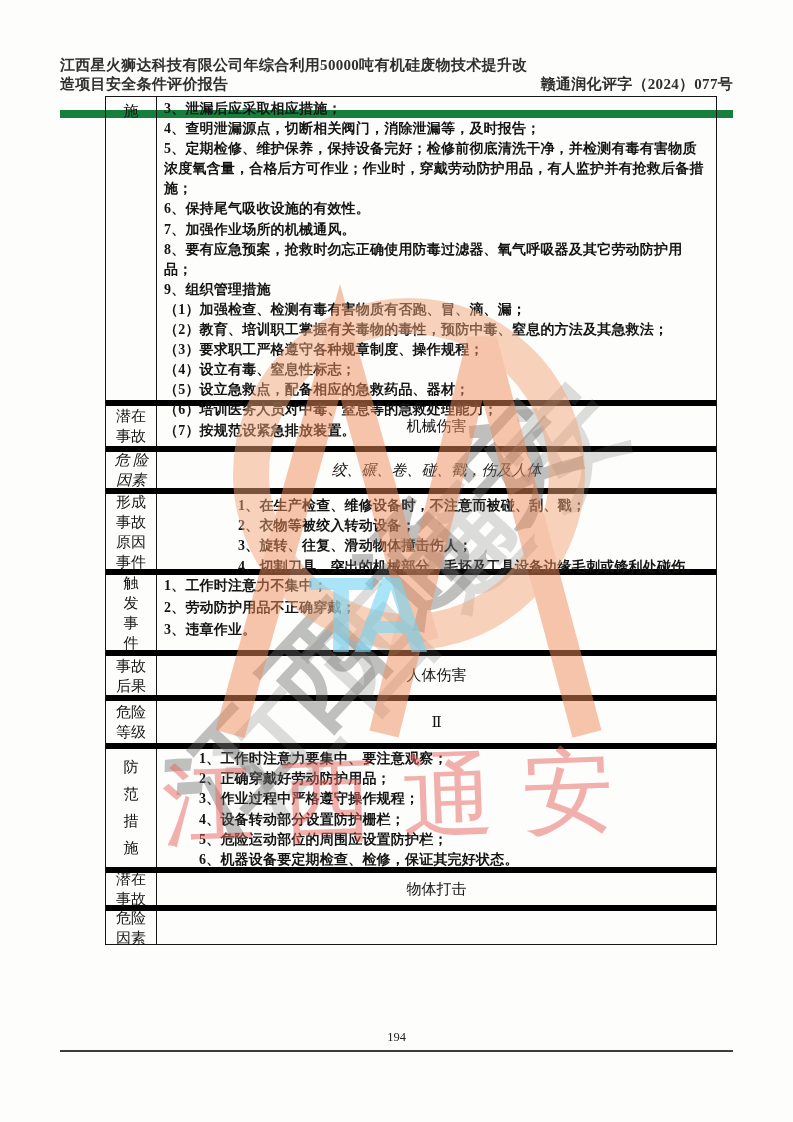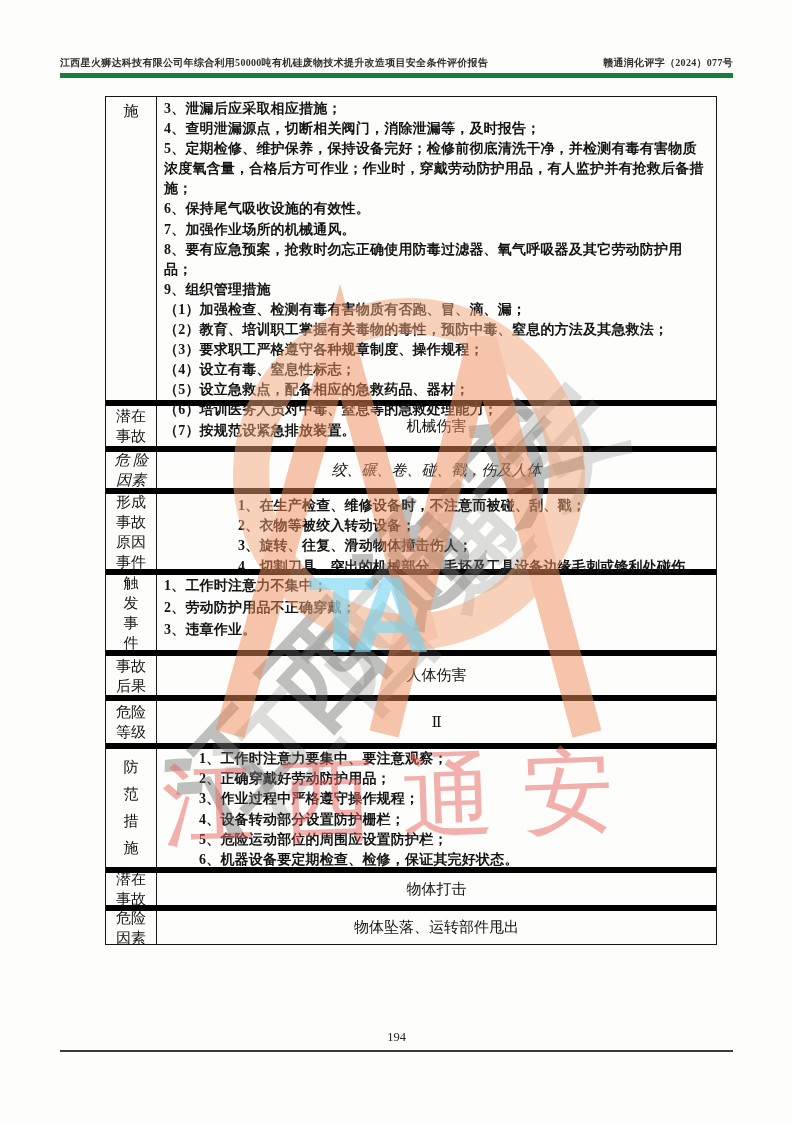--- a/index.html
+++ b/index.html
@@ -10,23 +10,23 @@
     margin:0 auto;
     background:#fdfdfc;
     overflow:hidden;
     font-family:"Liberation Serif","DejaVu Serif",serif;
     color:#141414;
   }
   
   .header{
     position:absolute;left:60px;top:56px;width:673px;
     display:flex;justify-content:space-between;align-items:flex-end;
-    border-bottom:5px solid #15803d;
-    padding-bottom:3px;
-    font-size:10px;font-weight:700;color:#303030;
+    border-bottom:8px solid #15803d;
+    padding-bottom:16px;
+    font-size:15px;font-weight:700;color:#303030;
     letter-spacing:.3px;
   }
   .header .left{max-width:480px;}
   .header .right{white-space:nowrap;margin-left:10px;}
   
   .table{
     position:absolute;left:105px;top:96px;width:612px;
     border:1px solid #161616;
     box-sizing:border-box;
     z-index:1;
@@ -205,23 +205,20 @@
       <div class="hcell">潜在
 事故</div>
       <div class="ccell c-center">
           <span class="pre">物体打击</span>
         </div>
     </div>
 
     <div class="row rh9">
       <div class="hcell">危险
 因素</div>
-      <div class="ccell c-center">
-          <span class="pre">物体坠落、运转部件甩出</span>
-        </div>
     </div>
 
   </div>
 
   <div class="wm">
     <div class="wm-diag">江西通安</div>
     <div class="wm-diag wm-diag2">江西通安</div>
     <svg class="wm-logo" width="470" height="465" viewBox="0 0 470 465">
       <circle cx="237" cy="192" r="158" fill="none" stroke="#F2A67A" stroke-width="36"></circle>
       <path d="M58 452 L168 58 L252 360" fill="none" stroke="#EE8C5A" stroke-width="30" stroke-linejoin="miter"></path>

